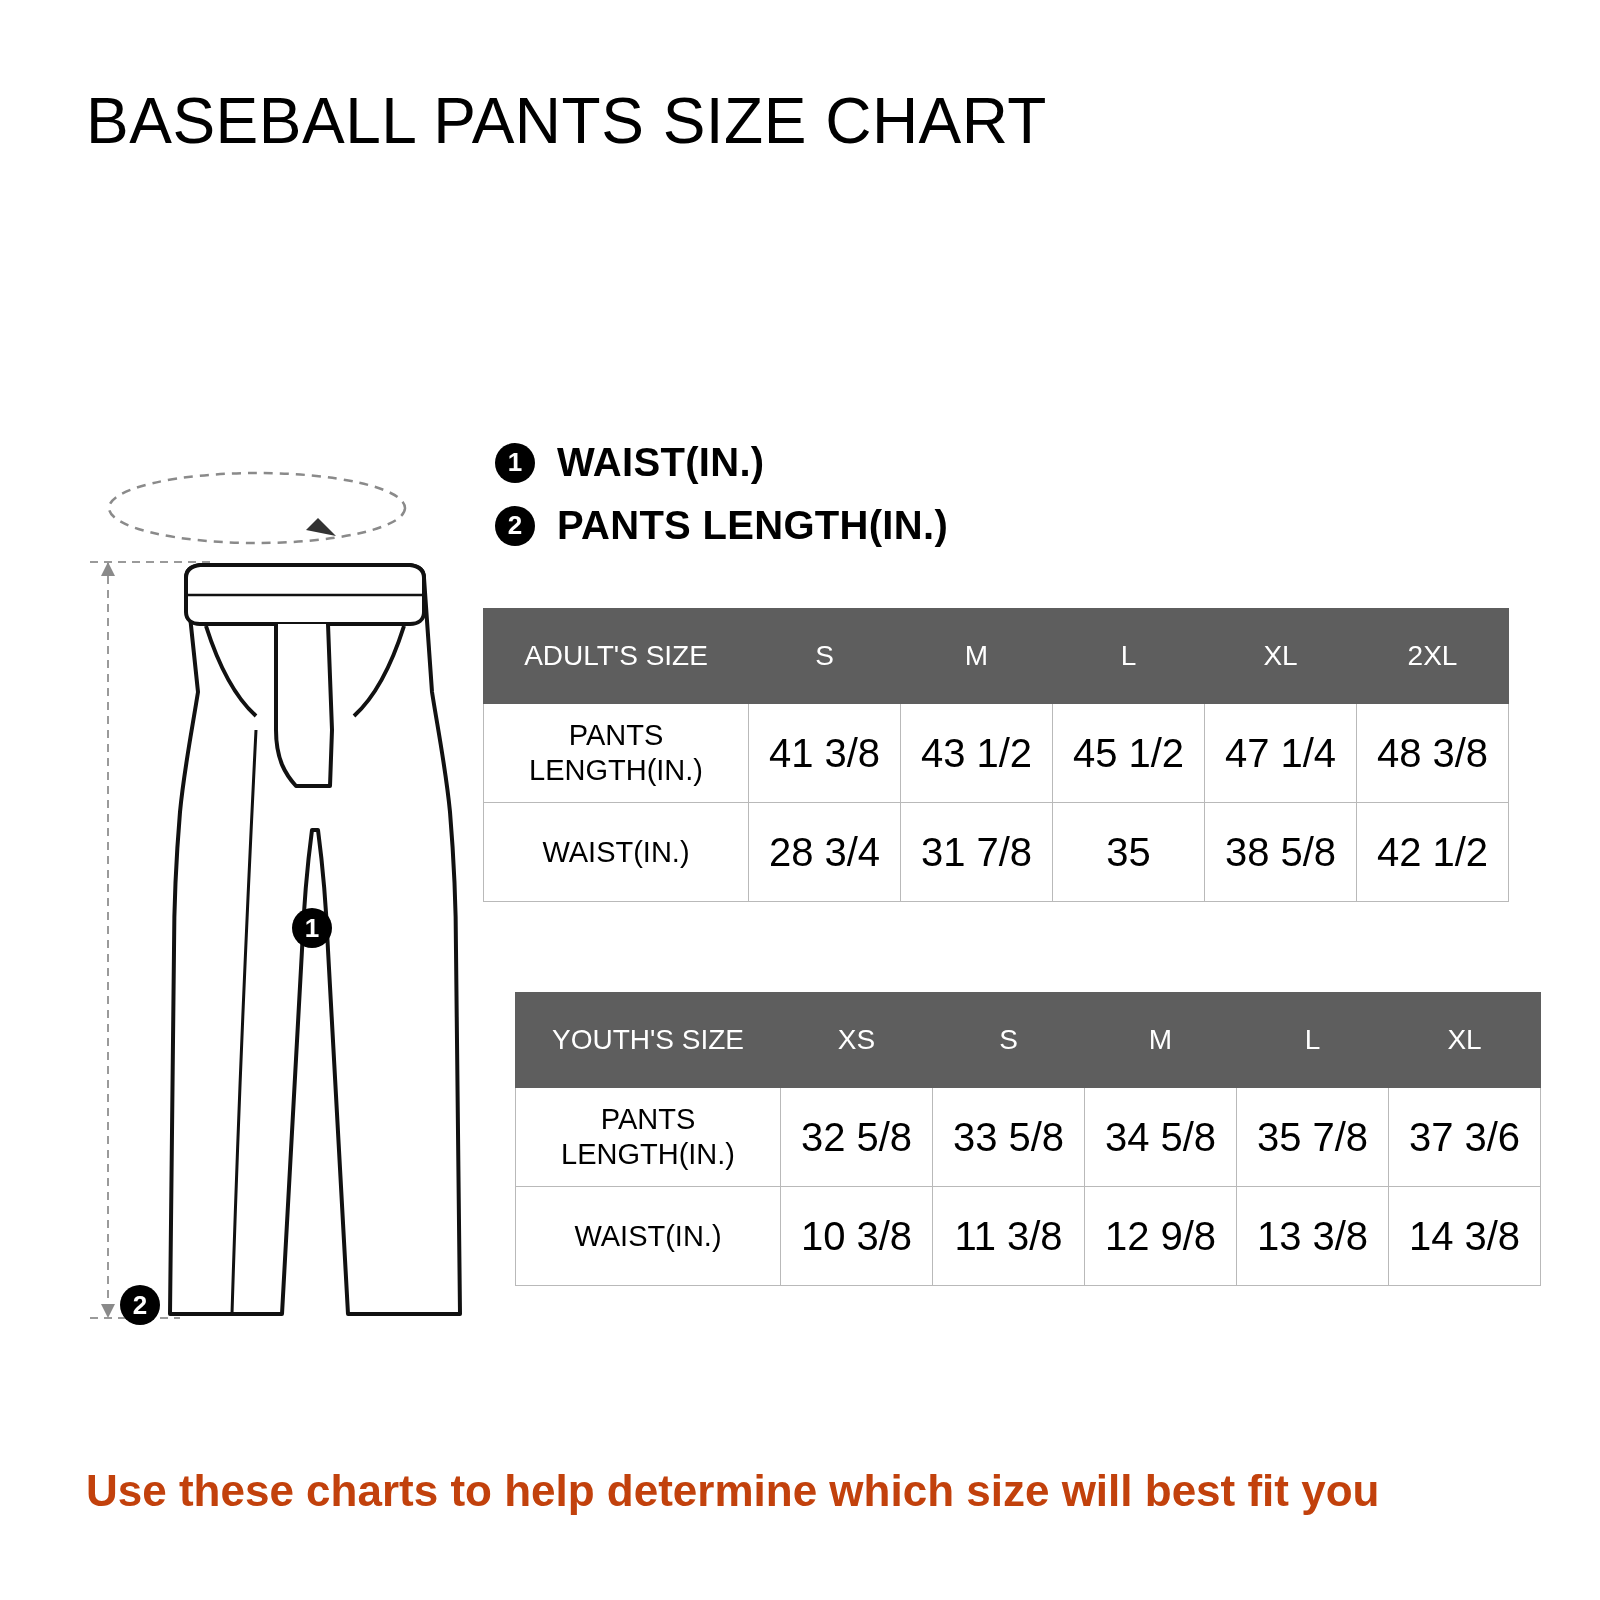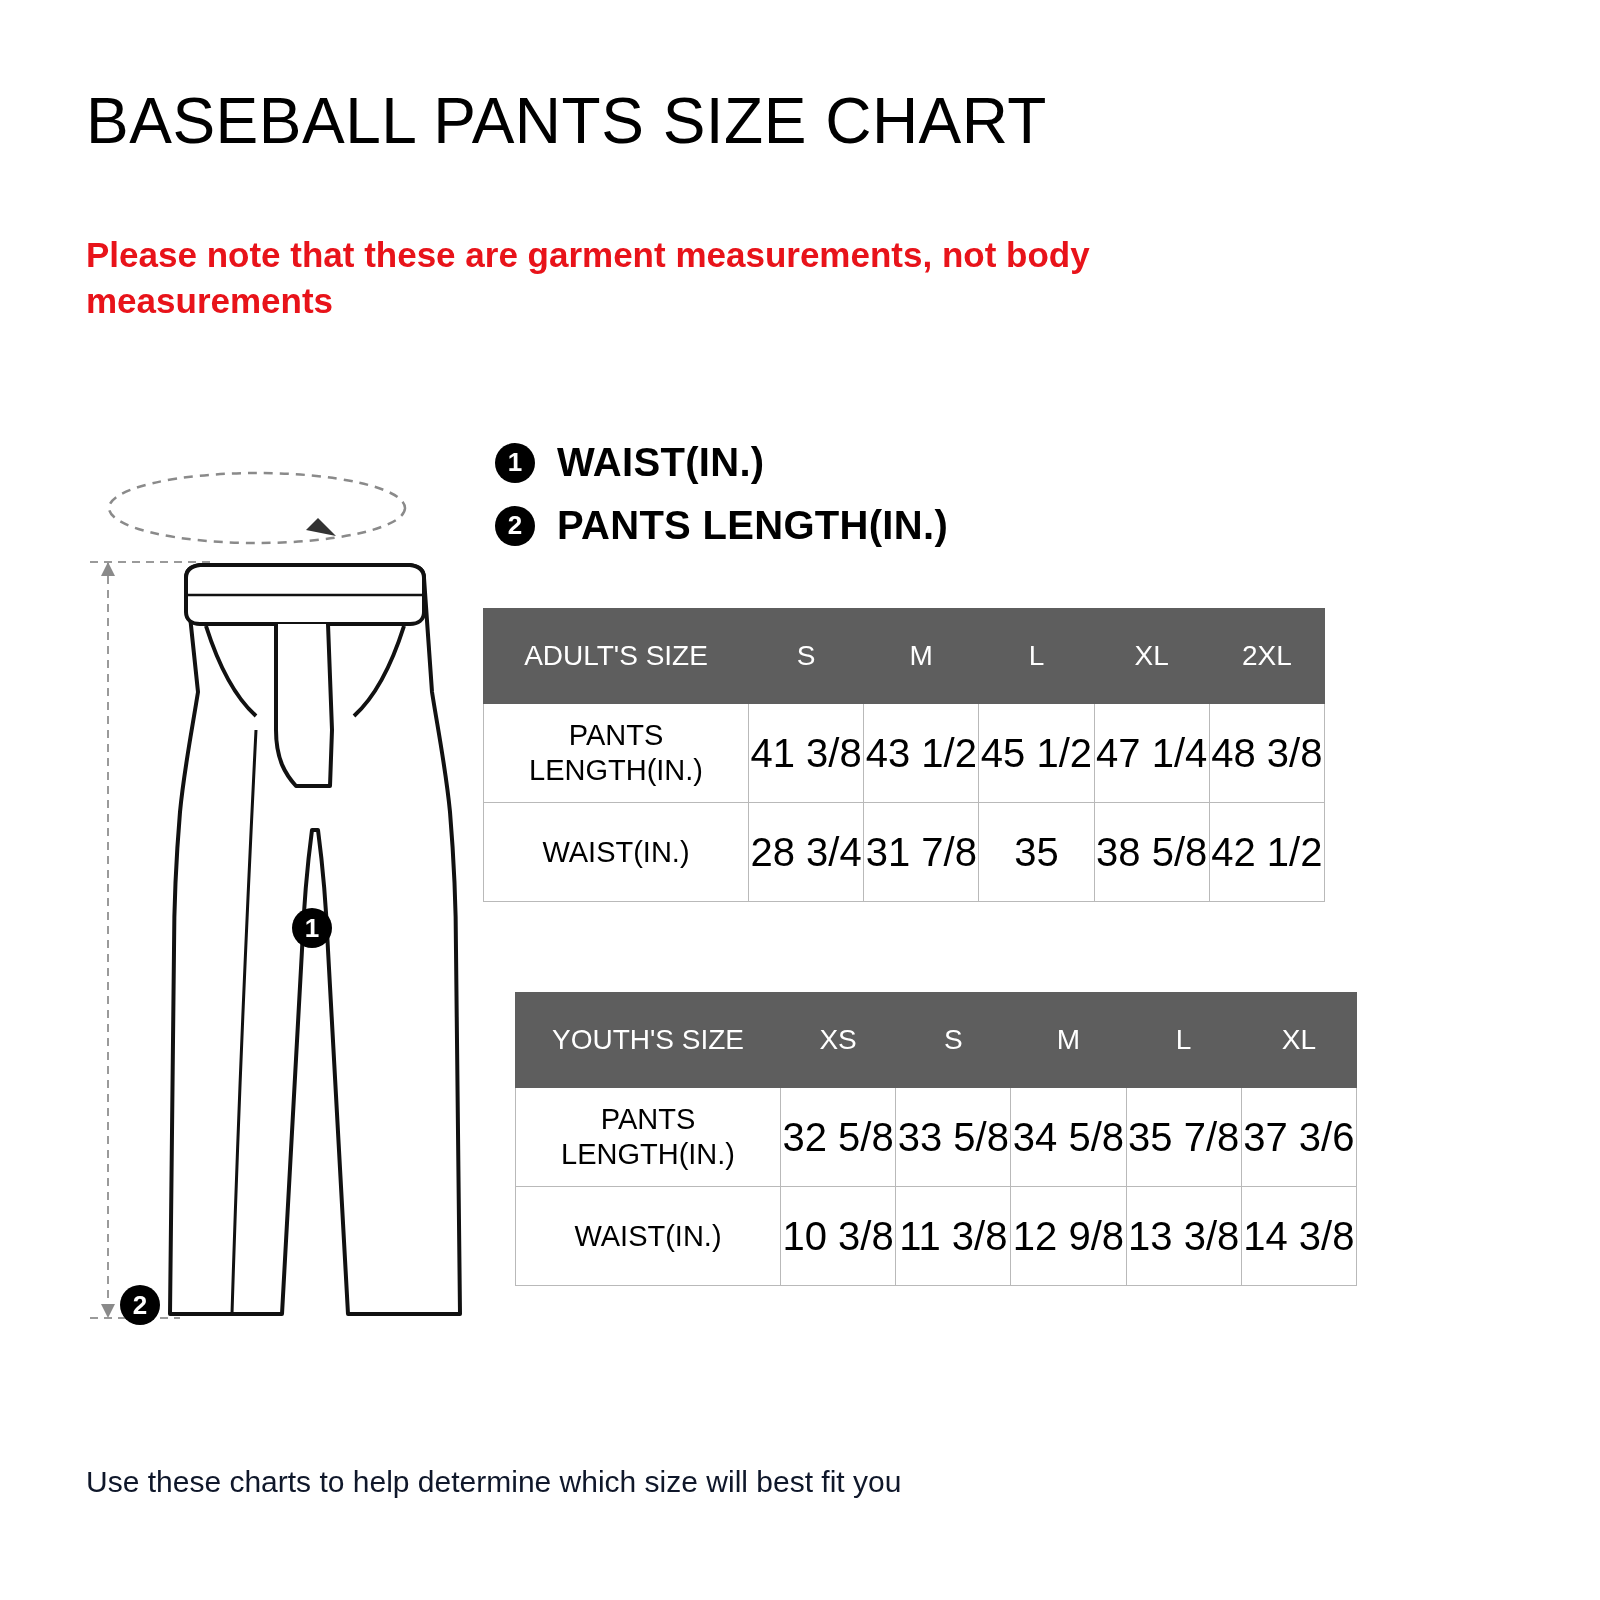--- a/index.html
+++ b/index.html
@@ -38,23 +38,23 @@
     font-size: 35px;
     font-weight: bold;
     color: #e8131a;
     line-height: 1.32;
   }
   .footer-note {
     position: absolute;
     left: 86px;
     top: 1462px;
     width: 1400px;
-    font-size: 30px;
-    font-weight: normal;
-    color: #0f172a;
+    font-size: 44px;
+    font-weight: bold;
+    color: #c2410c;
     line-height: 1.3;
   }
 
   
   .legend {
     position: absolute;
     left: 495px;
     top: 440px;
     width: 700px;
   }
@@ -105,21 +105,21 @@
     align-items: center;
     justify-content: center;
   }
   .badge-1 { left: 232px; top: 478px; }
   .badge-2 { left: 60px; top: 855px; }
 
   
   .table-wrap {
     position: absolute;
     left: 483px;
-    width: 842px;
+    width: 1026px;
   }
   .table-adult { top: 608px; }
   .table-youth { top: 992px; padding-left: 32px; }
 
   table {
     border-collapse: collapse;
     width: 100%;
     table-layout: fixed;
   }
   thead th {
@@ -151,21 +151,20 @@
     line-height: 1.2;
   }
 </style>
 </head>
 <body>
 
 <div class="page">
 
   <div class="title">BASEBALL PANTS SIZE CHART</div>
 
-  <div class="note">Please note that these are garment measurements, not body measurements</div>
 
   <div class="legend">
     <div class="legend-row">
       <span class="badge">1</span>
       <span class="legend-label">WAIST(IN.)</span>
     </div>
     <div class="legend-row">
       <span class="badge">2</span>
       <span class="legend-label">PANTS LENGTH(IN.)</span>
     </div>

